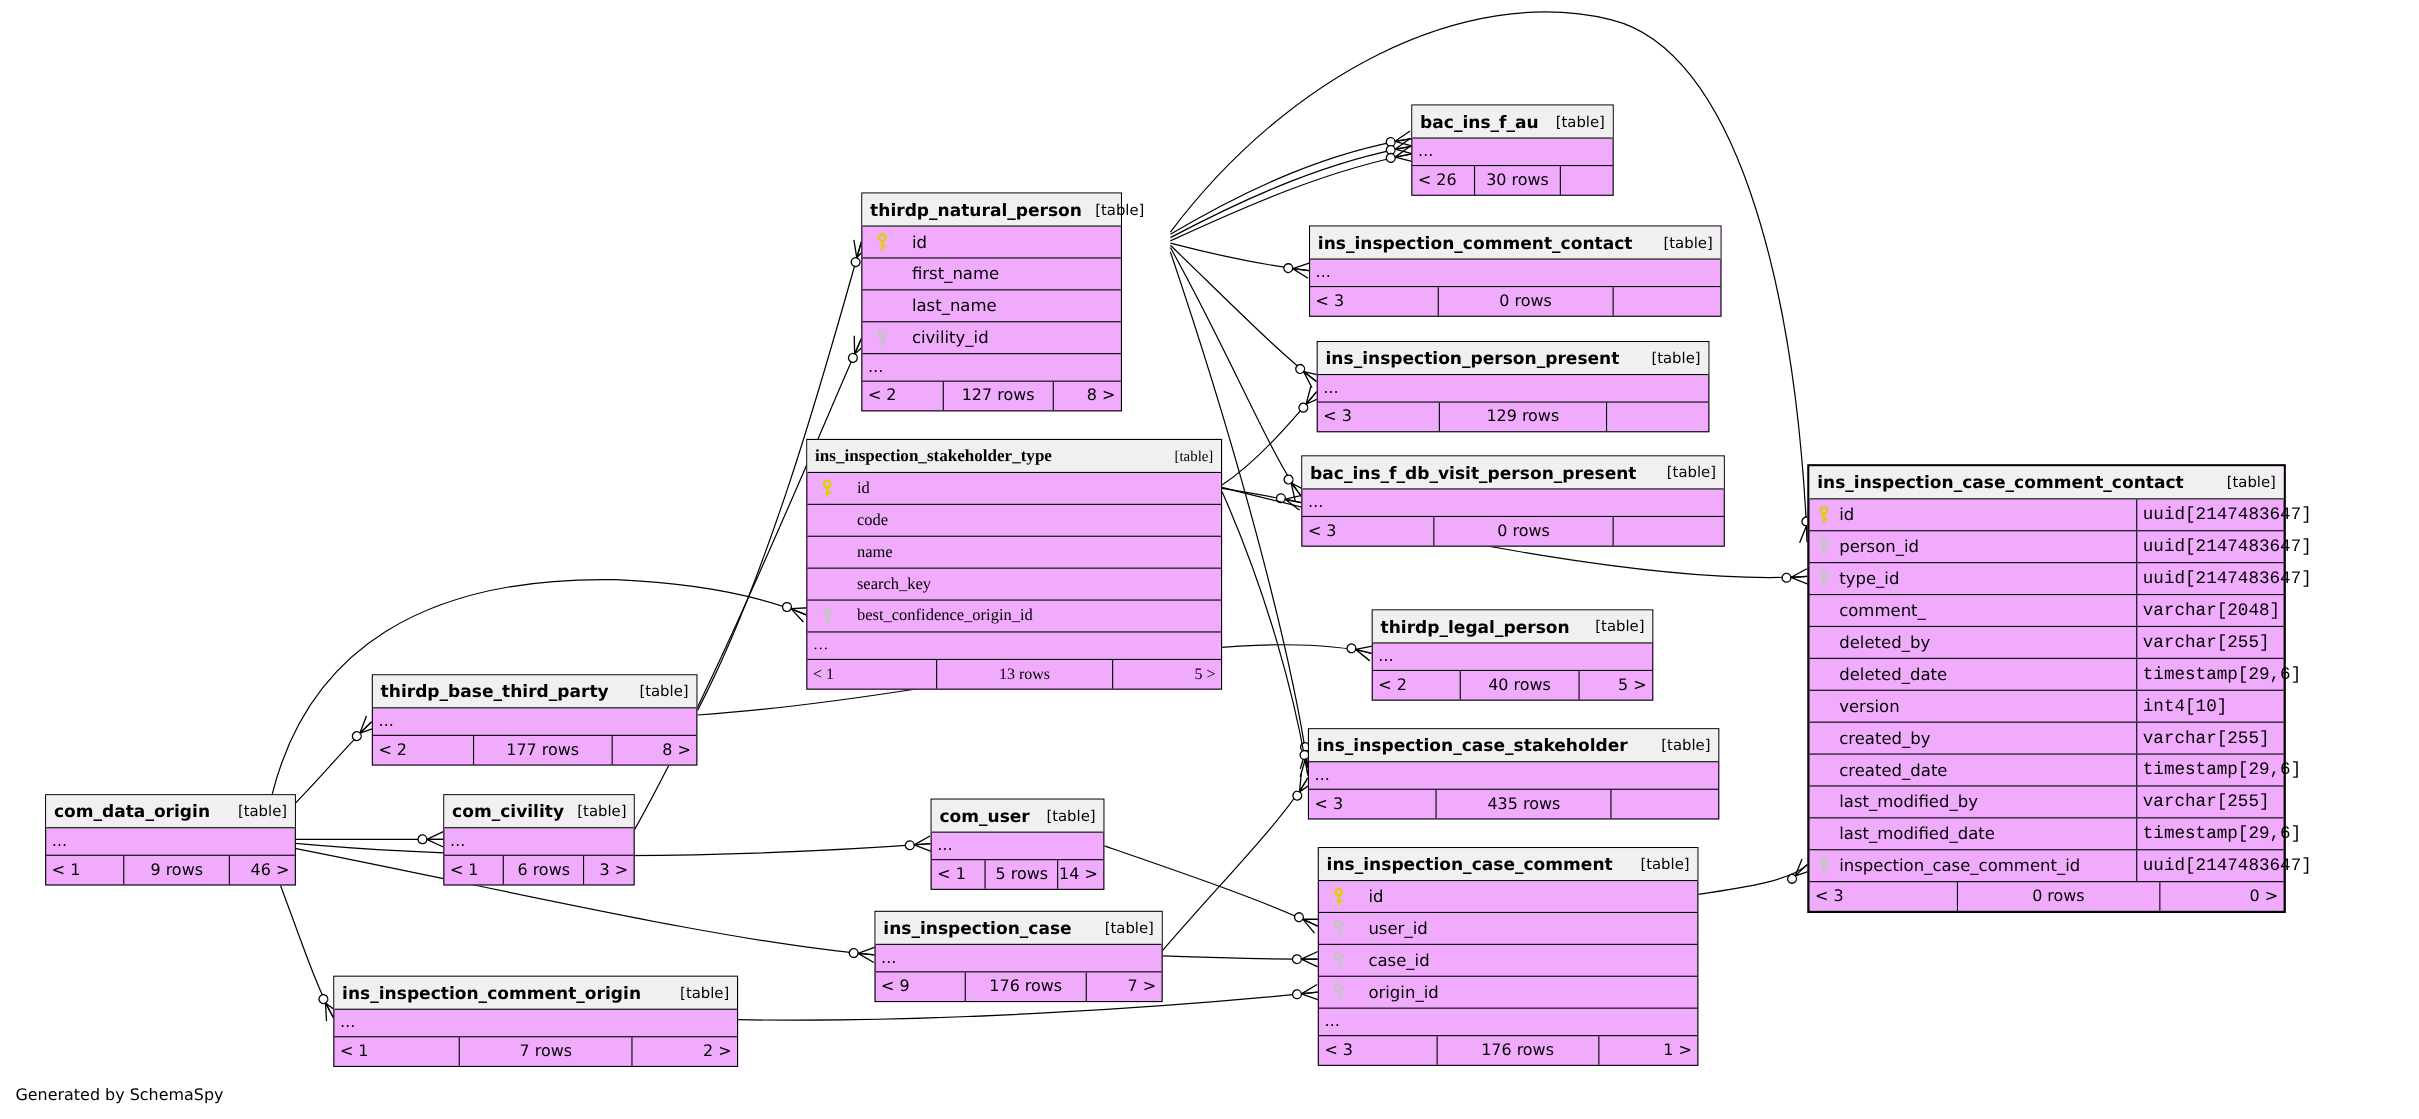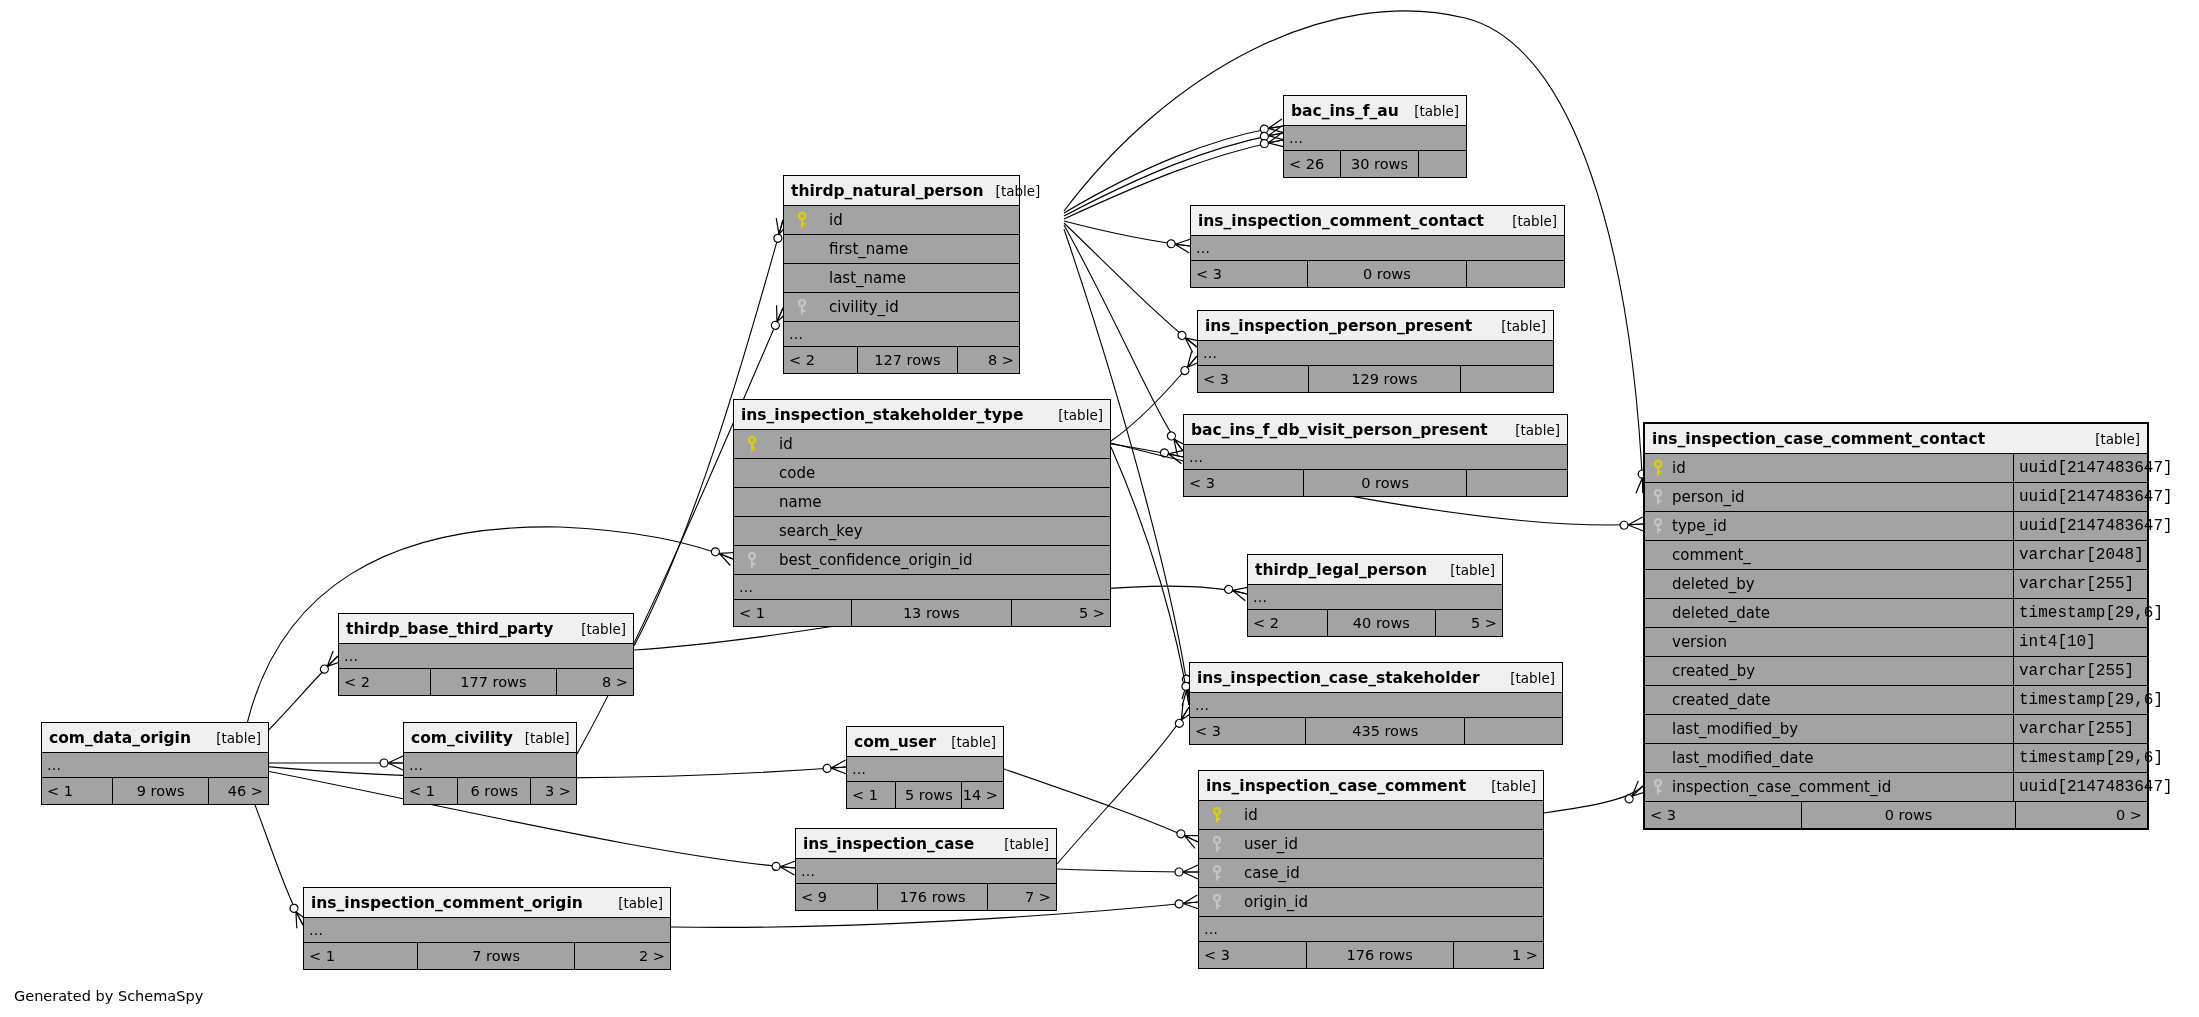--- a/index.html
+++ b/index.html
@@ -1,20 +1,20 @@
 <!DOCTYPE html>
 <html><head>
 <meta charset="utf-8">
 <style>
   html,body{margin:0;padding:0;background:#fff;}
   #canvas{position:relative;width:2199px;height:1017px;background:#fff;overflow:hidden;
           font-family:"DejaVu Sans","Liberation Sans",sans-serif;color:#000;}
   #edges{position:absolute;left:0;top:0;z-index:1;}
   .edge{fill:none;stroke:#000;stroke-width:1.1px;}
-  .tbl{position:absolute;background:#a3a3a3;border:1.4px solid #000;box-sizing:border-box;z-index:2;}
+  .tbl{position:absolute;background:#f0abfc;border:1.4px solid #000;box-sizing:border-box;z-index:2;}
   .tbl.focal{border-width:2.6px;}
   .t-title{height:30px;display:flex;align-items:center;justify-content:space-between;
            background:#f0f0f0;border-bottom:1.4px solid #000;padding:0 7px;box-sizing:border-box;}
   .t-name{font-weight:bold;font-size:15.5px;white-space:nowrap;}
   .t-tag{font-size:13.5px;margin-left:12px;white-space:nowrap;}
   .t-row{position:relative;height:29px;border-bottom:1.4px solid #000;display:flex;align-items:center;
          box-sizing:border-box;font-size:15px;}
   .t-row .f-name{padding-left:45px;white-space:nowrap;}
   .tbl.tight .t-row .f-name{padding-left:27px;}
   .key{position:absolute;left:12px;top:50%;transform:translateY(-50%);width:12px;height:17px;}
@@ -98,21 +98,21 @@
           </svg>
           <span class="f-name">civility_id</span>
         </div>
         <div class="t-ellipsis">…</div>
         <div class="t-footer">
           <span class="fc fc-left">&lt; 2</span>
           <span class="fc fc-mid">127 rows</span>
           <span class="fc fc-right">8 &gt;</span>
         </div>
       </div>
-      <div class="tbl" style="left: 733px; top: 399px; width: 378px;">
+      <div class="tbl" style="left: 733px; top: 399px; width: 378px; font-family: Liberation Serif, serif;">
         <div class="t-title">
           <span class="t-name">ins_inspection_stakeholder_type</span>
           <span class="t-tag">[table]</span>
         </div>
         <div class="t-row">
           <svg class="key" viewBox="0 0 12 17">
             <circle cx="6" cy="4.5" r="3" fill="none" stroke="#dcd000" stroke-width="2.2"></circle>
             <line x1="6" y1="7.5" x2="6" y2="16" stroke="#dcd000" stroke-width="2.2"></line>
             <line x1="6" y1="12.5" x2="9.5" y2="12.5" stroke="#dcd000" stroke-width="2.2"></line>
           </svg>
@@ -251,21 +251,21 @@
           </svg>
           <span class="f-name">origin_id</span>
         </div>
         <div class="t-ellipsis">…</div>
         <div class="t-footer">
           <span class="fc fc-left">&lt; 3</span>
           <span class="fc fc-mid">176 rows</span>
           <span class="fc fc-right">1 &gt;</span>
         </div>
       </div>
-      <div class="tbl focal tight" style="left: 1643px; top: 422px; width: 506px;">
+      <div class="tbl focal tight" style="left: 1643px; top: 422px; width: 435px;">
         <div class="t-title">
           <span class="t-name">ins_inspection_case_comment_contact</span>
           <span class="t-tag">[table]</span>
         </div>
         <div class="t-row">
           <svg class="key" viewBox="0 0 12 17">
             <circle cx="6" cy="4.5" r="3" fill="none" stroke="#dcd000" stroke-width="2.2"></circle>
             <line x1="6" y1="7.5" x2="6" y2="16" stroke="#dcd000" stroke-width="2.2"></line>
             <line x1="6" y1="12.5" x2="9.5" y2="12.5" stroke="#dcd000" stroke-width="2.2"></line>
           </svg>

